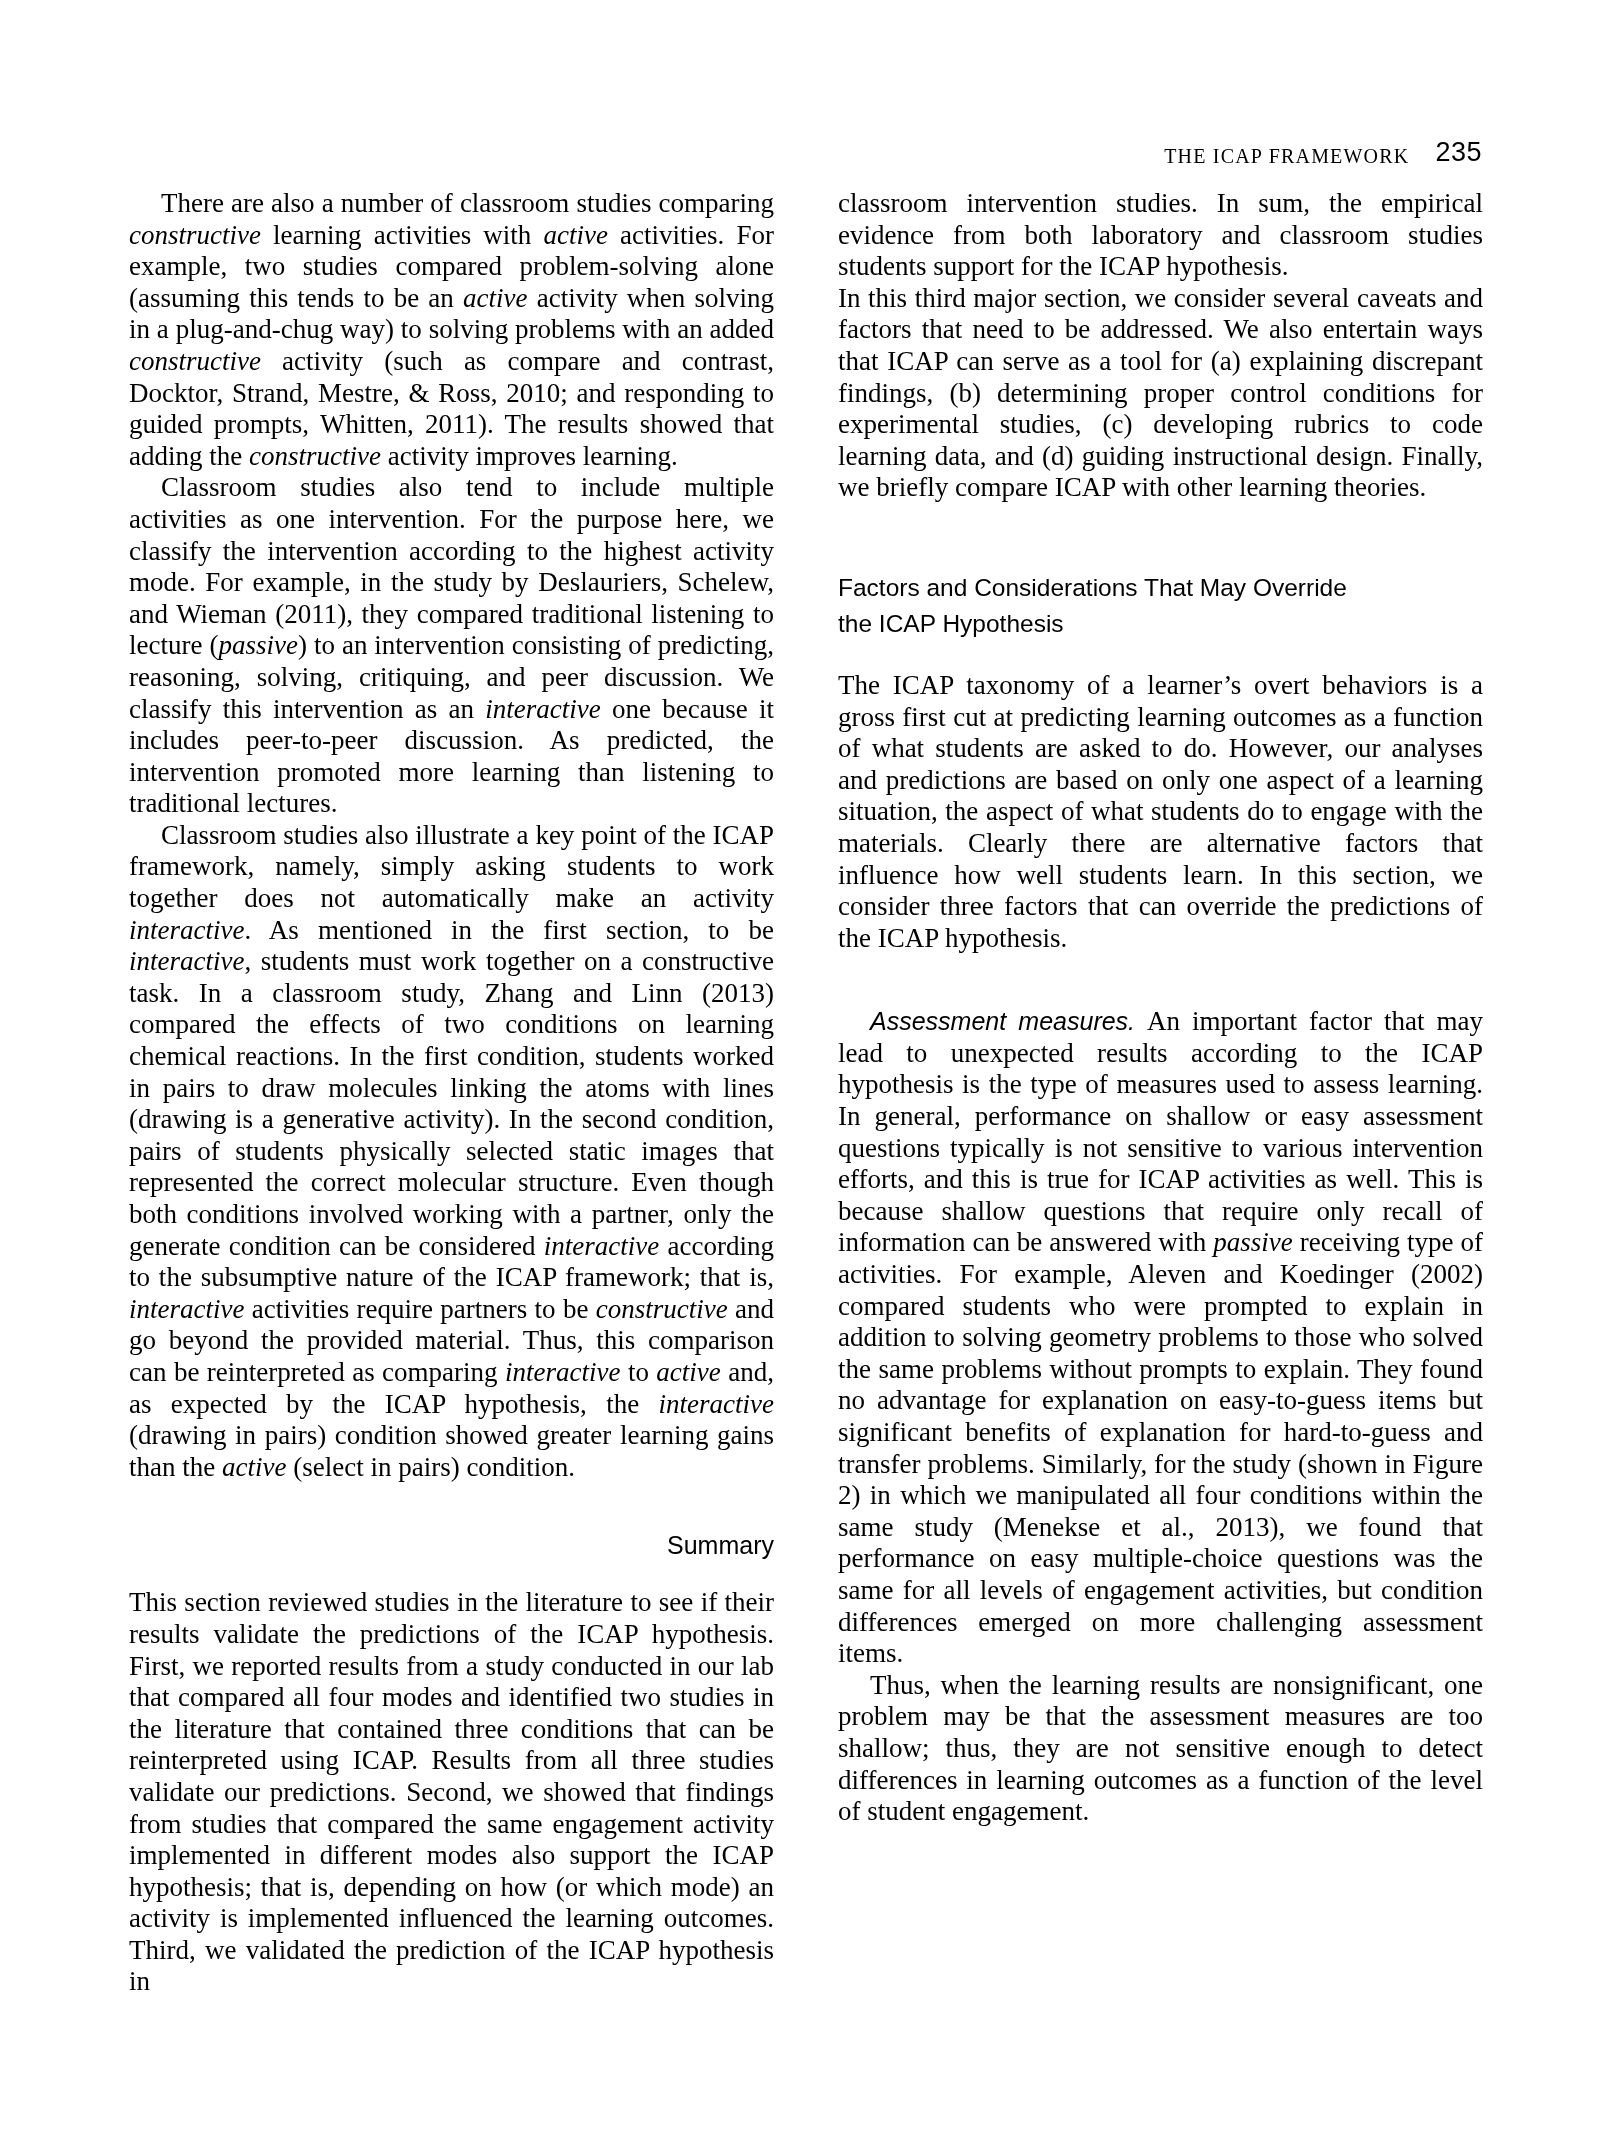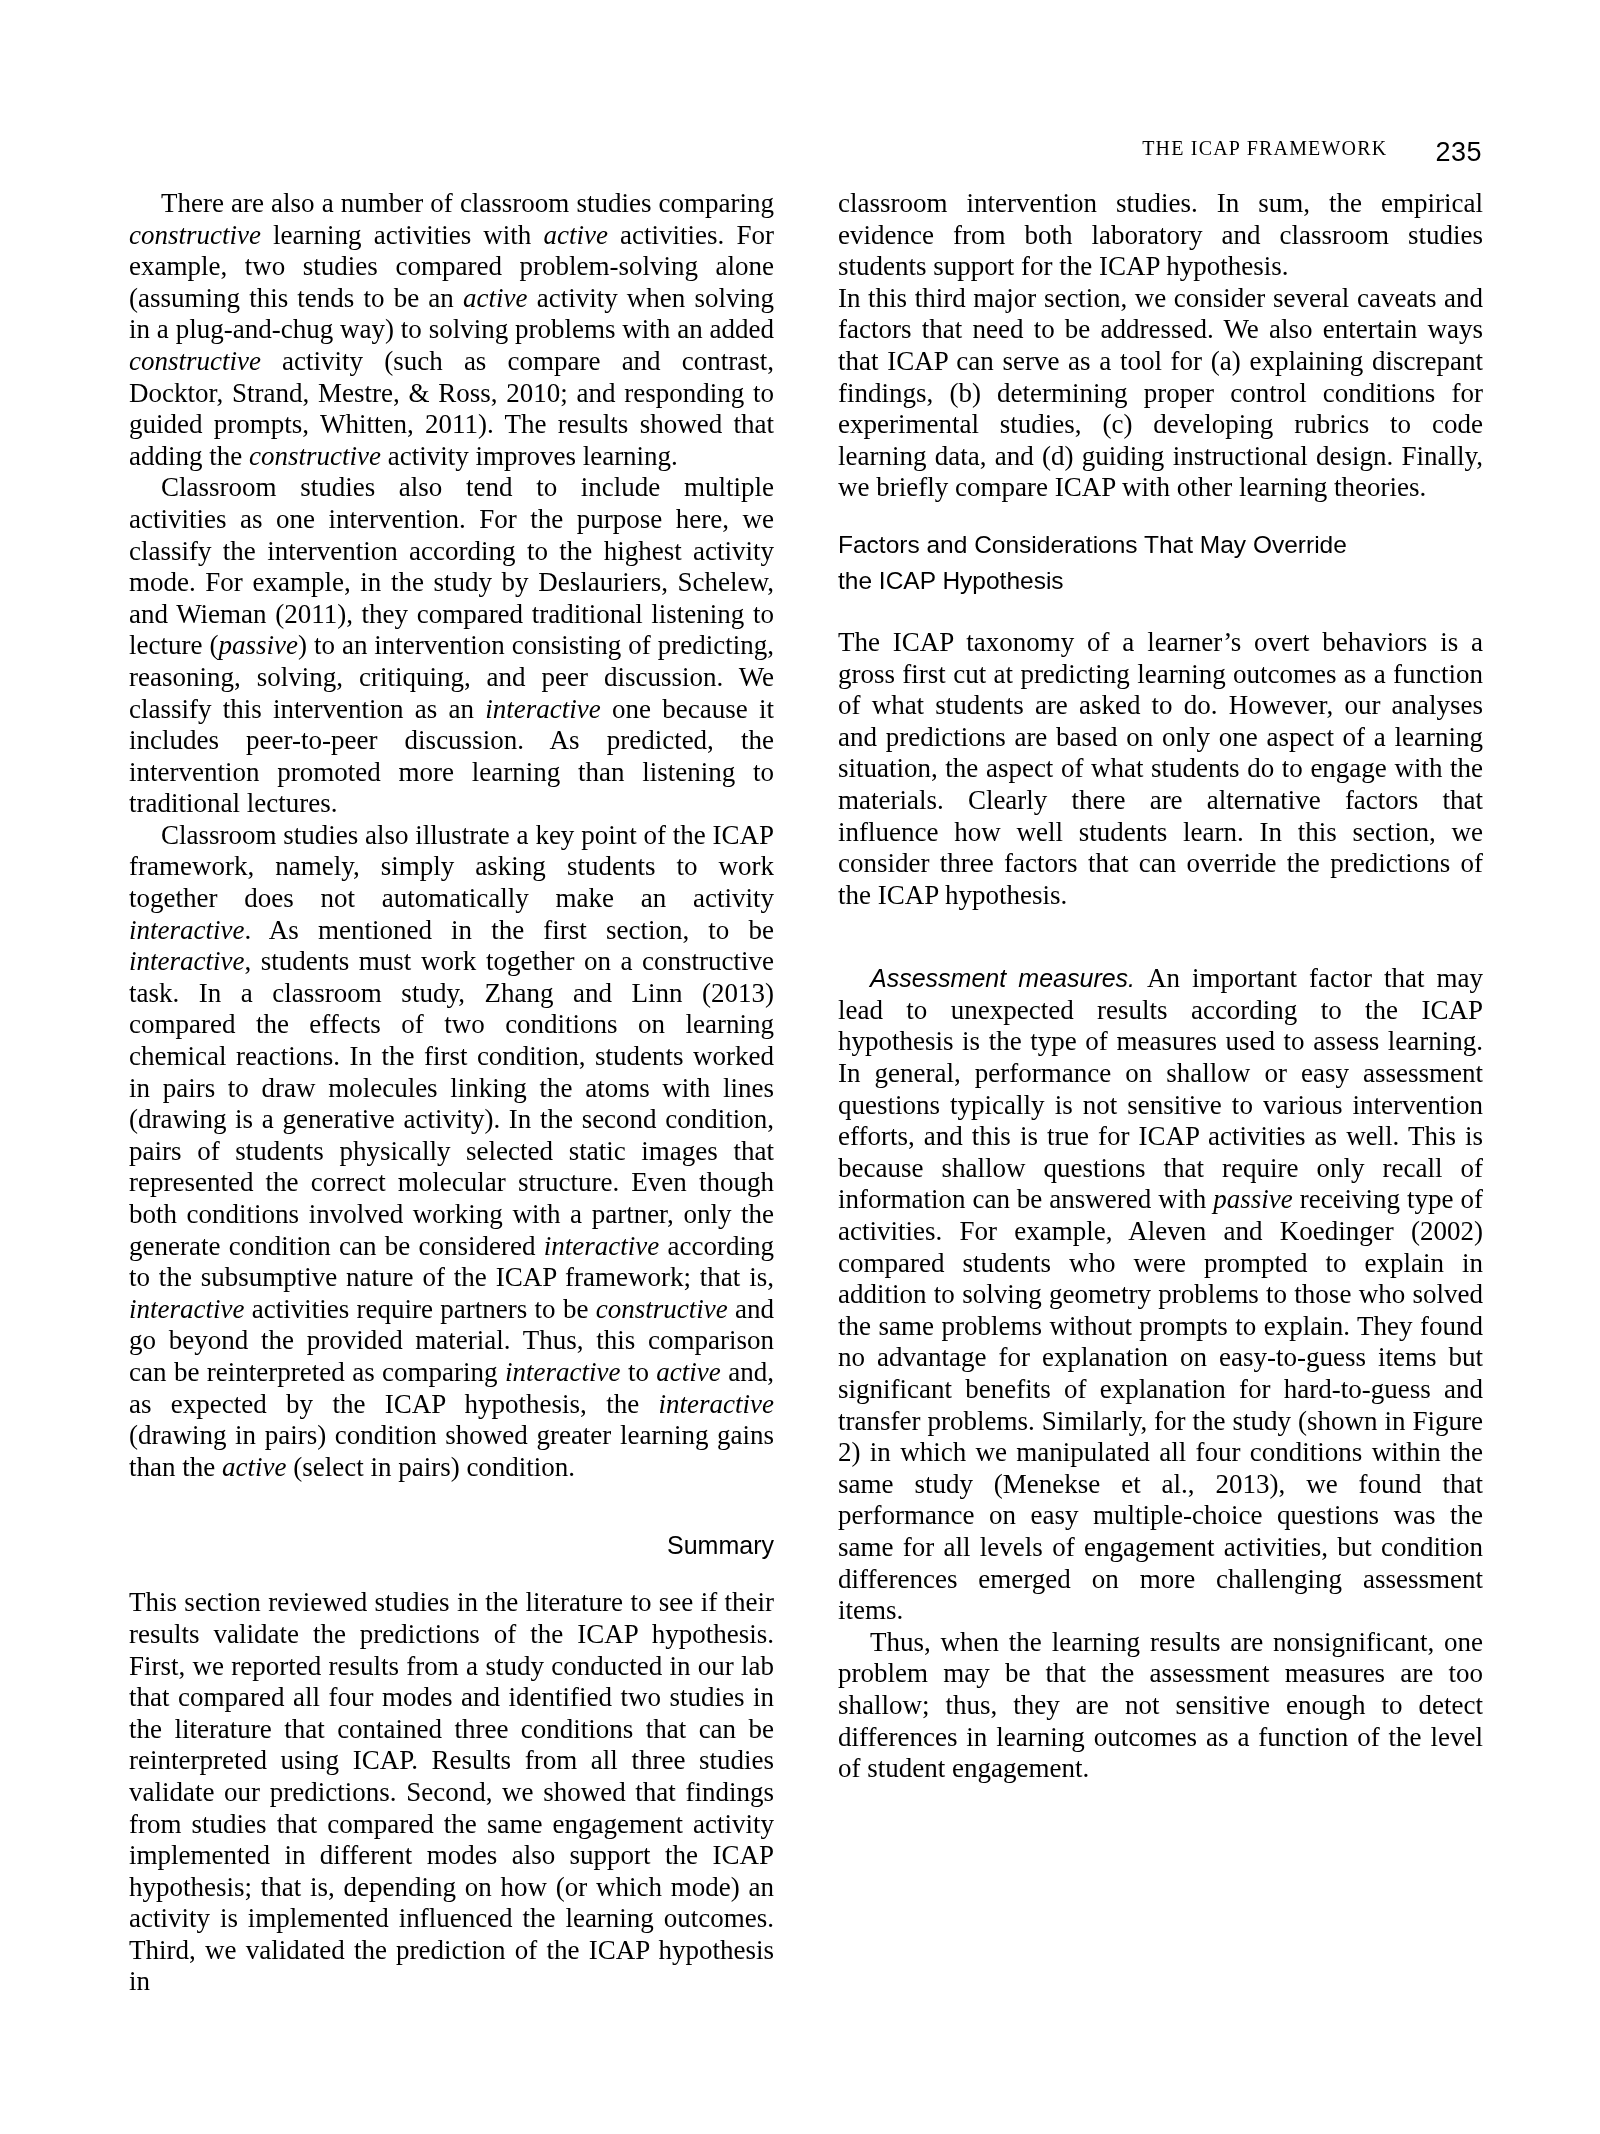--- a/index.html
+++ b/index.html
@@ -19,22 +19,22 @@
     position: absolute;
     inset: 0;
     background: #ffffff;
   }
   
   .page-header {
     position: absolute;
     top: 137px;
     right: 118px;
     display: flex;
-    align-items: flex-start;
-    gap: 48px;
+    align-items: flex-end;
+    gap: 26px;
   }
   .running-title {
     font-family: "Liberation Serif", serif;
     font-size: 20px;
     letter-spacing: 1.2px;
     white-space: nowrap;
   }
   .page-number {
     font-family: "Liberation Sans", sans-serif;
     font-size: 27px;
@@ -85,21 +85,21 @@
   h2.section-heading {       
     font-size: 24.5px;
     line-height: 37px;
     margin-top: 78px;
     margin-bottom: 26px;
     text-align: center;
   }
   h3.sub-heading {           
     font-size: 24.5px;
     line-height: 36px;
-    margin-top: 23px;
+    margin-top: 66px;
     margin-bottom: 28px;
     text-align: left;
   }
   .hline { display: block; }
 </style>
 </head>
 <body>
 
 <div class="page">
 

